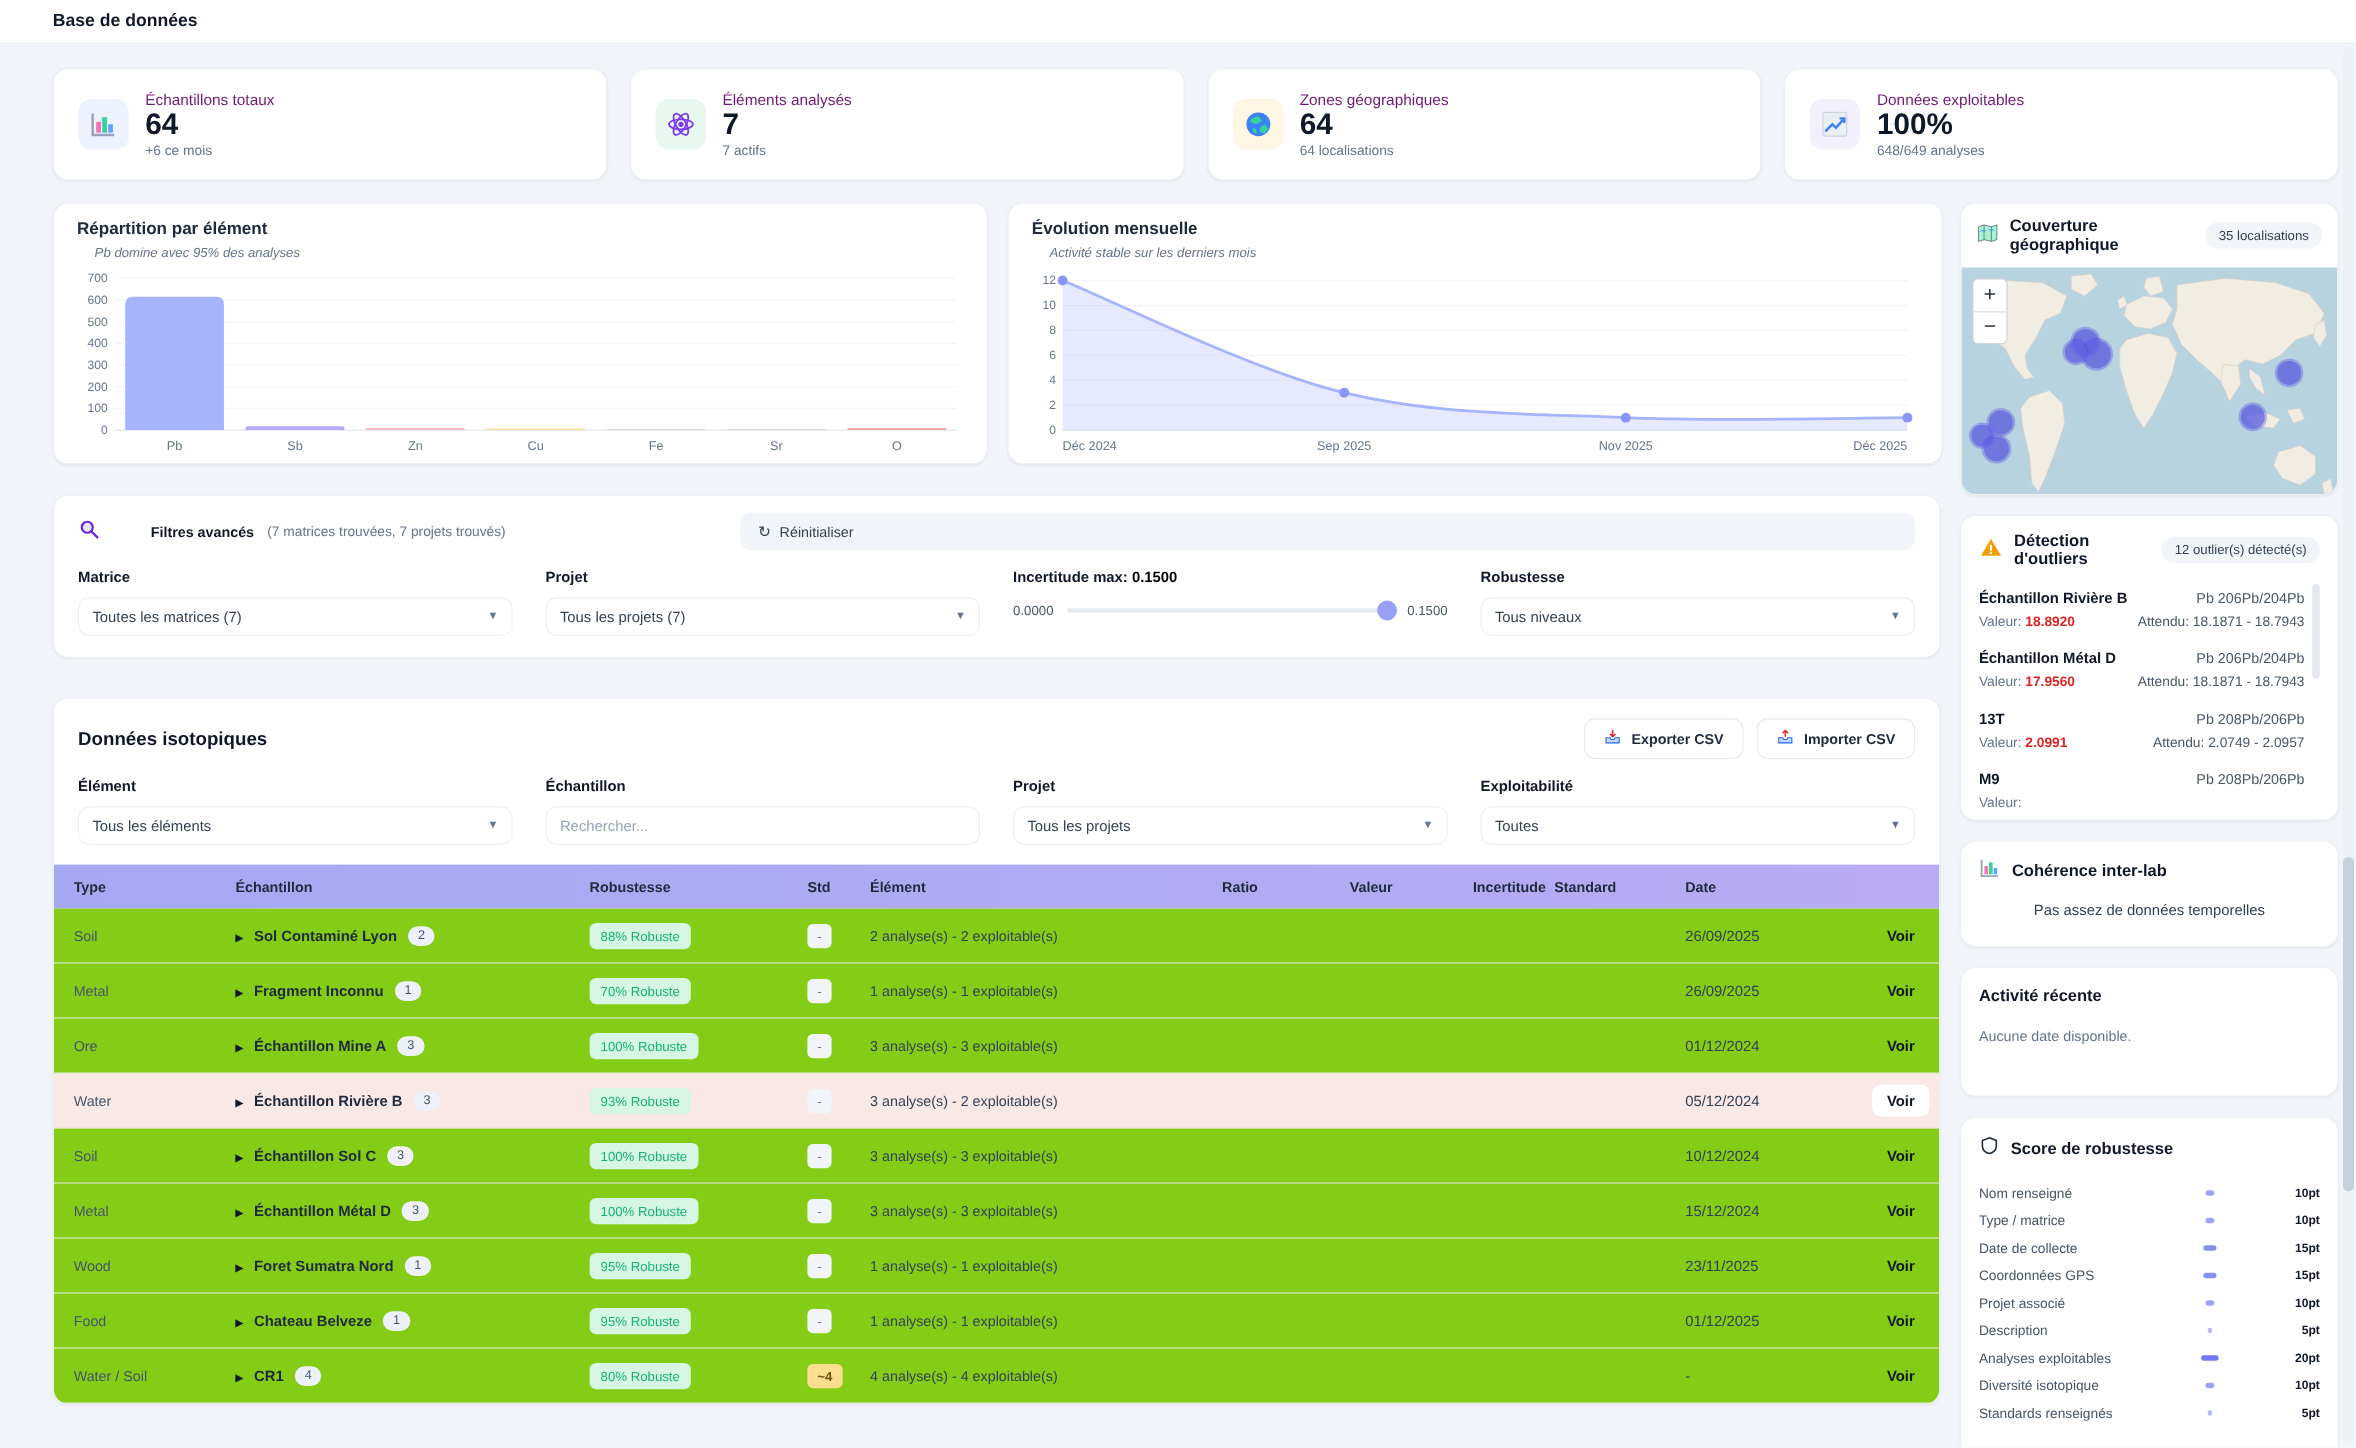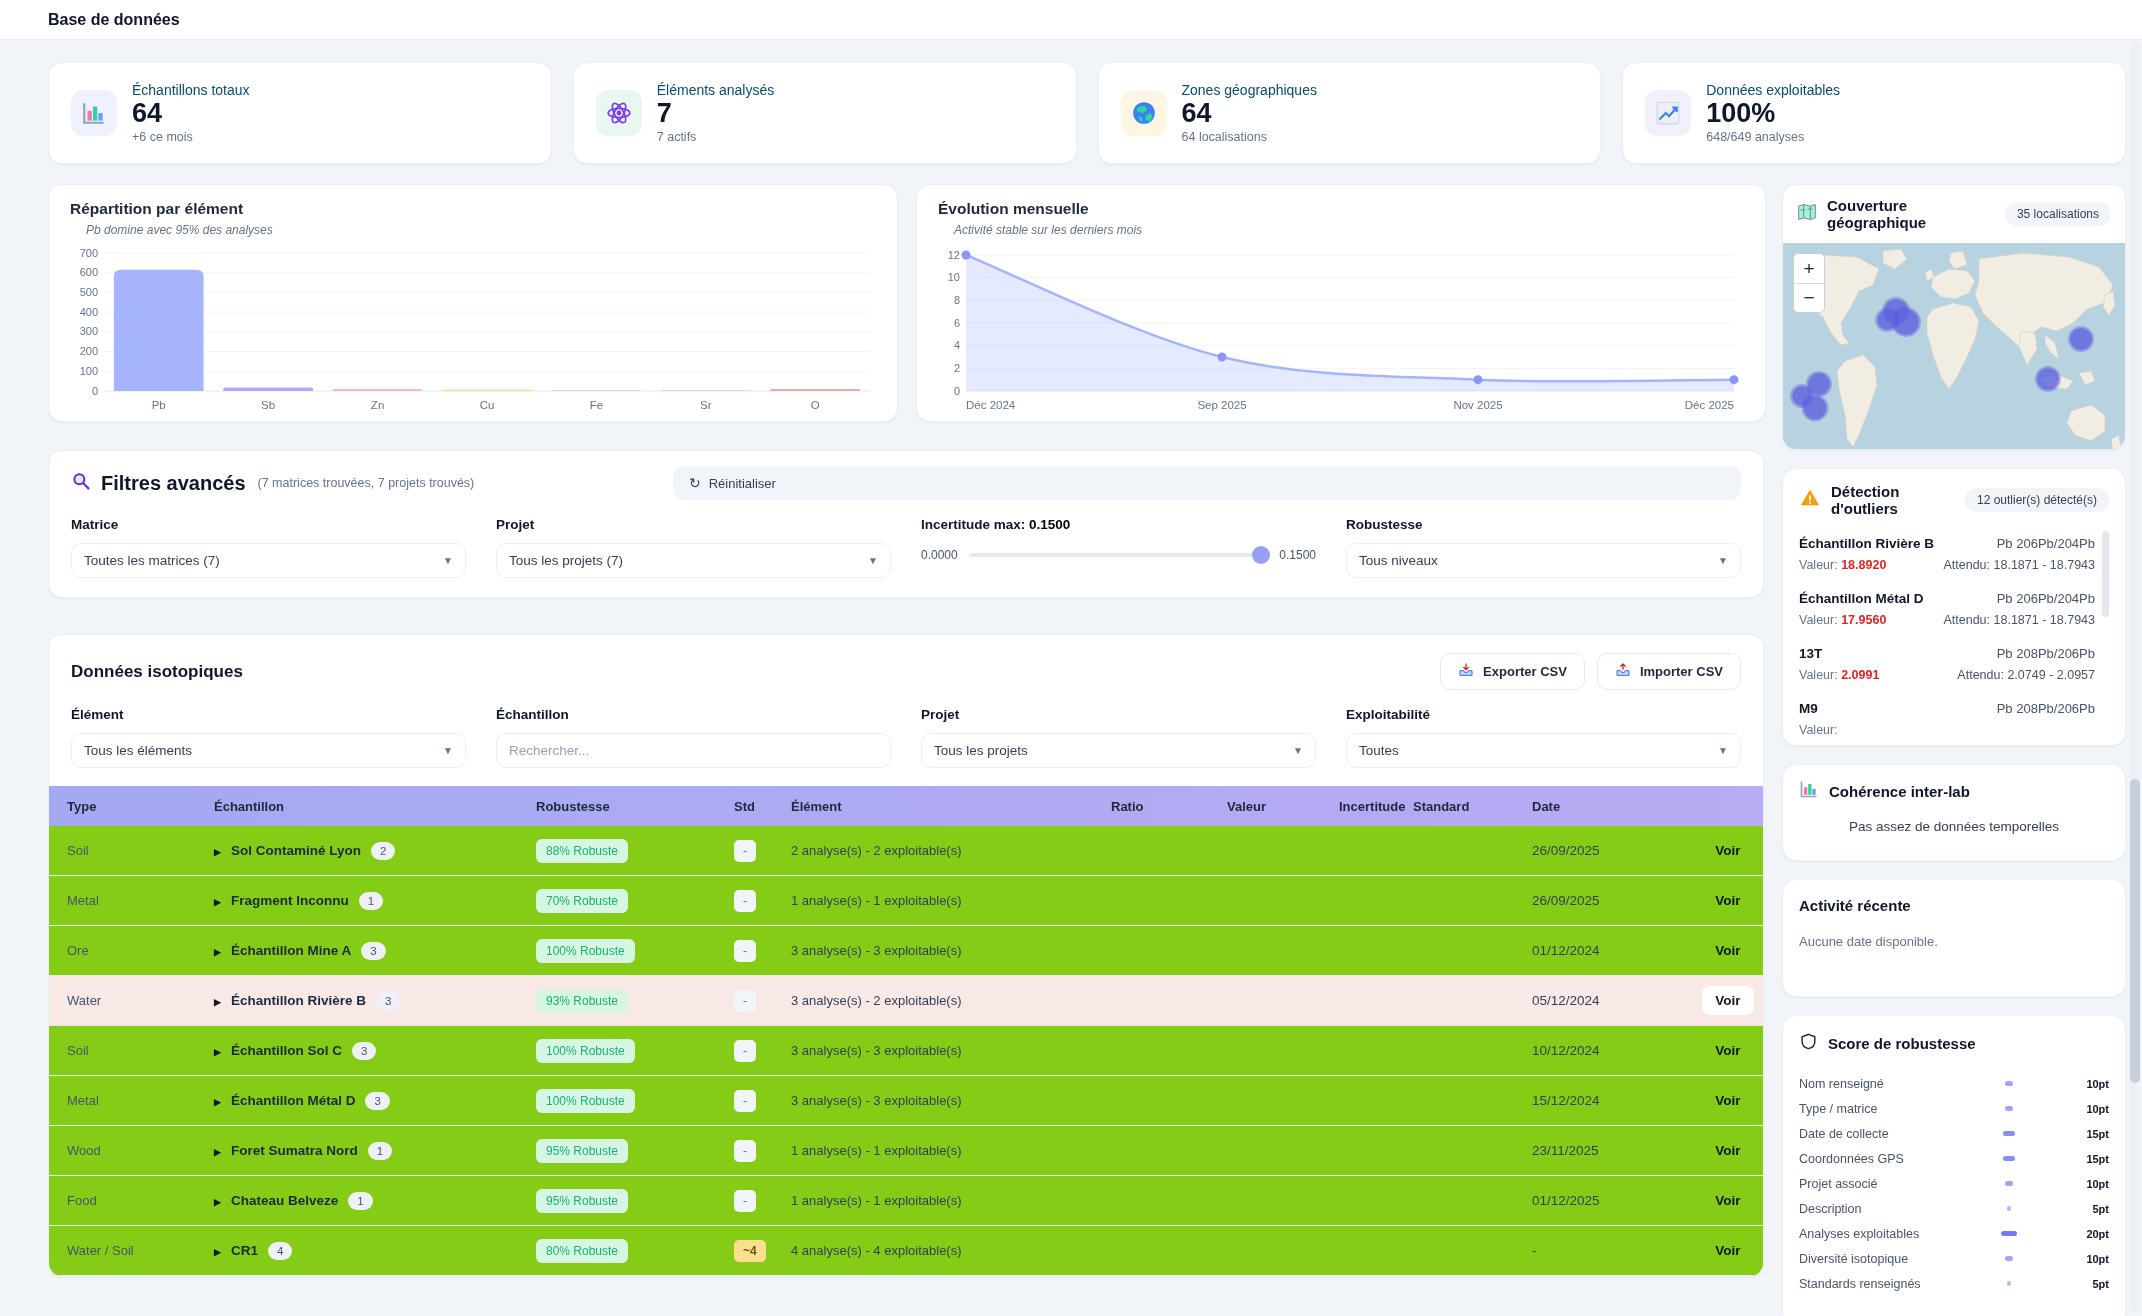--- a/index.html
+++ b/index.html
@@ -6,35 +6,35 @@
   html,body { width:2142px; height:1316px; overflow:hidden; }
   body { background:#f1f5f9; font-family:"Liberation Sans", sans-serif; color:#0f172a; position:relative; }
 
   .topbar { height:40px; background:#fff; border-bottom:1px solid #e8ecf1; display:flex; align-items:center; padding-left:48px; }
   .page-title { font-size:16px; font-weight:bold; color:#0f172a; }
 
   .stats-row { display:flex; gap:21px; margin:22px 16px 0 48px; }
   .card { background:#fff; border:1px solid #edf0f5; border-radius:14px; box-shadow:0 1px 2px rgba(15,23,42,.05); }
   .stat-card { flex:1; height:102px; display:flex; align-items:center; gap:15px; padding:0 22px; }
   .stat-icon { width:46px; height:46px; border-radius:12px; display:flex; align-items:center; justify-content:center; flex:none; }
-  .stat-label { font-size:14px; color:#0c4a6e; }
+  .stat-label { font-size:14px; color:#701a75; }
   .stat-value { font-size:27px; font-weight:bold; color:#0f172a; line-height:1.15; }
   .stat-sub { font-size:12.5px; color:#64748b; }
 
   .main-grid { display:grid; grid-template-columns:1716px 344px; gap:18px; margin:20px 16px 0 48px; align-items:start; }
 
   .charts-row { display:grid; grid-template-columns:1fr 1fr; gap:18px; }
   .chart-card { height:238px; padding:15px 21px; }
   .chart-title { font-size:15.5px; font-weight:bold; color:#1e293b; }
   .chart-sub { font-size:12px; font-style:italic; color:#64748b; margin:5px 16px 8px; }
   svg.chart { display:block; }
 
   .filters-card { margin-top:28px; height:148px; padding:15px 22px; }
   .filters-head { display:flex; align-items:center; gap:10px; }
-  .filters-title { font-size:20px; font-weight:bold; }
+  .filters-title { font-size:13px; font-weight:bold;margin-left:36px; }
   .filters-count { font-size:12.5px; color:#64748b; margin-left:2px; }
   .reset-btn { margin-left:auto; width:1068px; height:34px; display:flex; align-items:center; gap:8px; background:#f1f5f9; border:none; border-radius:10px; padding:0 16px; font-size:13px; color:#334155; font-family:inherit; cursor:pointer; }
   .reset-ico::before { content:"↻"; font-size:14px; }
   .filters-grid { display:grid; grid-template-columns:repeat(4,1fr); gap:30px; margin-top:17px; }
   .fgroup-label { font-size:13.5px; font-weight:bold; color:#0f172a; margin-bottom:11px; }
   .fgroup-label b { color:#000; }
   .fselect { display:flex; align-items:center; justify-content:space-between; border:1px solid #eceff4; border-radius:10px; padding:9px 12px; font-size:13.5px; color:#334155; background:#fff; cursor:pointer; }
   .fchevron { color:#64748b; font-size:10px; }
   .fchevron::before { content:"▼"; }
   .slider-row { display:flex; align-items:center; gap:12px; margin-top:16px; }

